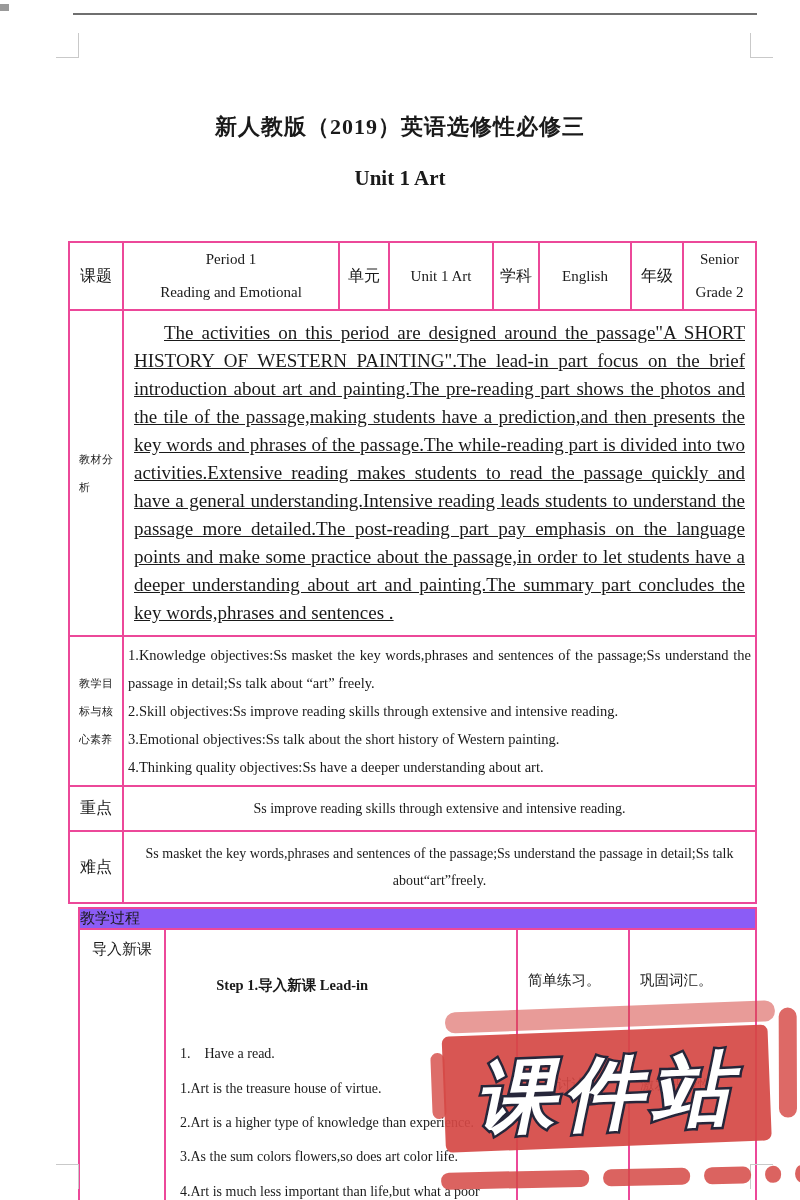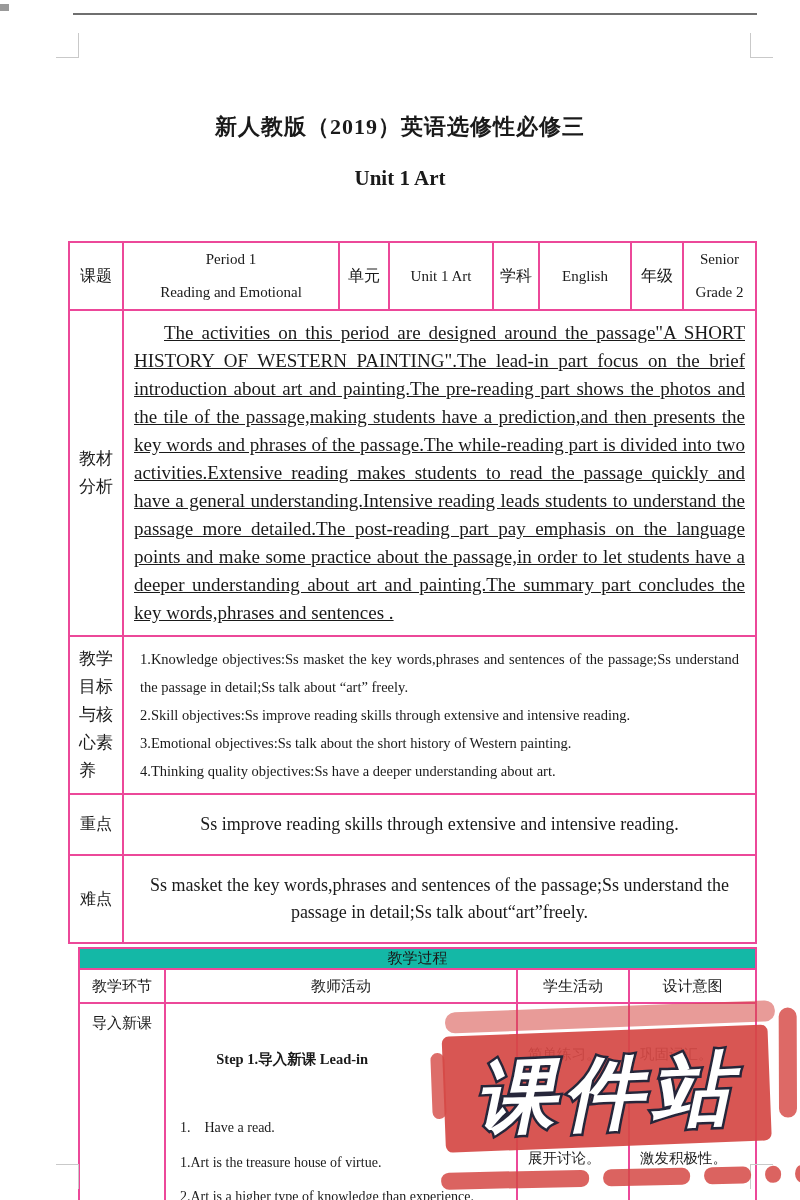--- a/index.html
+++ b/index.html
@@ -27,30 +27,30 @@
   .title-2 { font-size:21px; font-weight:bold; margin-top:24px; }
   .title-3 { font-size:21px; font-weight:bold; margin-top:24px; }
 
   
   table { border-collapse:collapse; table-layout:fixed; }
   td { border:2px solid #ec4899; vertical-align:middle; }
 
   .info-table { margin:50px 0 0 68px; width:687px; font-size:15px; }
   .info-table td { text-align:center; }
   .lbl { font-family:"Liberation Sans","DejaVu Sans",sans-serif; font-size:16px; }
-  .vert-lbl { width:34px; margin:8px auto; word-break:break-all; text-align:justify; line-height:28px; font-family:"Liberation Sans","DejaVu Sans",sans-serif; font-size:17px;}
+  .vert-lbl { width:34px; margin:8px auto; word-break:break-all; text-align:justify; line-height:28px; font-family:"Liberation Sans","DejaVu Sans",sans-serif; font-size:11px;}
   .two-line div { line-height:33px; }
   .para-cell { text-align:justify; vertical-align:middle; padding:8px 10px; font-size:19px;text-decoration:underline; }
   .para-cell p.material { line-height:28px; text-indent:30px; text-align:justify; }
-  .obj-cell { text-align:left; vertical-align:middle; padding:4px 16px; font-size:14.5px; }
+  .obj-cell { text-align:left; vertical-align:middle; padding:4px 4px; font-size:14.5px; }
   .obj-cell p { line-height:28px; text-align:justify; }
-  .point-cell { text-align:left; padding:16px 10px; font-size:18px; line-height:27px;margin-left:16px; }
+  .point-cell { text-align:left; padding:8px 10px; font-size:14px; line-height:27px;margin-left:16px; }
 
   .process-table { margin:3px 0 0 78px; width:677px; font-size:15px; }
-  .proc-bar td { background:#14b8a6; text-align:center; height:16px; font-family:"Liberation Sans","DejaVu Sans",sans-serif; }
+  .proc-bar td { background:#8b5cf6; height:16px; font-family:"Liberation Sans","DejaVu Sans",sans-serif; }
   .proc-head td { text-align:center; height:34px; font-family:"Liberation Sans","DejaVu Sans",sans-serif; }
   .proc-row td { vertical-align:top; height:290px; }
   .stage-cell { text-align:center; padding-top:10px; font-family:"Liberation Sans","DejaVu Sans",sans-serif; }
   .teacher-cell { padding:4px 6px 0 14px; font-size:14px; overflow:hidden; }
   .teacher-cell p { line-height:34.4px; white-space:pre; }
   .teacher-cell .step { font-weight:bold; font-size:14.5px; }
   .teacher-cell .step .cn { }
   .side-cell { padding:0 4px 0 10px; font-size:14.5px; font-family:"Liberation Sans","DejaVu Sans",sans-serif; }
   .side-cell p { line-height:24px; }
   .side-cell p:first-child { margin-top:38px; }
@@ -145,26 +145,20 @@
     <colgroup>
       <col style="width:86px">
         <col style="width:352px">
         <col style="width:112px">
         <col style="width:127px">
     </colgroup>
     <tbody>
         <tr class="proc-bar">
       <td colspan="4">教学过程</td>
     </tr>
-    <tr class="proc-head">
-      <td>教学环节</td>
-      <td>教师活动</td>
-      <td>学生活动</td>
-      <td>设计意图</td>
-    </tr>
     <tr class="proc-row">
       <td class="stage-cell">导入新课</td>
       <td class="teacher-cell">
         <p class="step">
           <span>Step 1.</span><span class="cn">导入新课 Lead-in</span>
         </p>
         <p>1.    Have a read.</p>
         <p>1.Art is the treasure house of virtue.</p>
         <p>2.Art is a higher type of knowledge than experience.</p>
         <p>3.As the sum colors flowers,so does art color life.</p>

